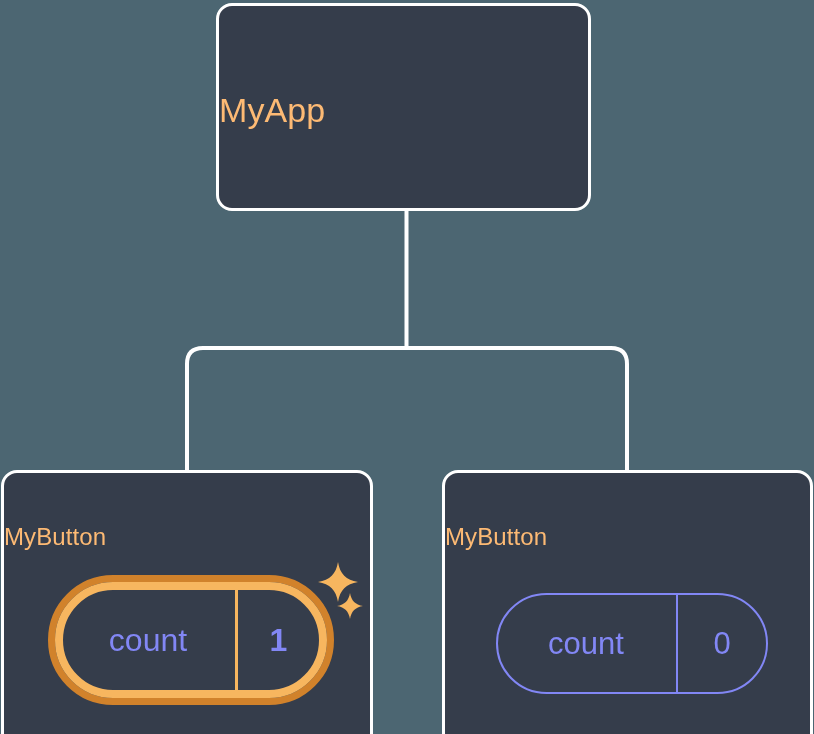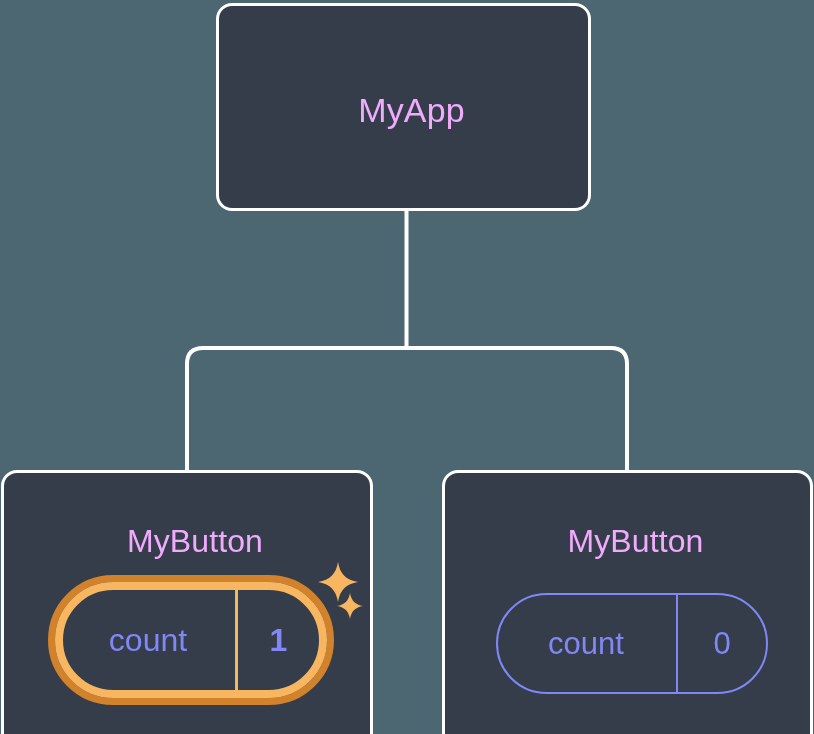--- a/index.html
+++ b/index.html
@@ -53,34 +53,34 @@
   }
   #child-card-right {
     left: 442px;
     top: 470px;
     width: 371px;
     height: 290px;
   }
 
   .node-title {
     position: absolute;
-    left: 8px;
+    left: 0;
     width: 100%;
-    text-align: center;
-    color: #f0abfc;
+    text-align: left;
+    color: #fdba74;
     font-weight: 400;
     letter-spacing: 0.1px;
   }
   #root-card .node-title {
     top: 85px;
     font-size: 34px;
   }
   .child .node-title {
     top: 50px;
-    font-size: 32px;
+    font-size: 24px;
   }
 
   
   .state-pill {
     position: absolute;
     box-sizing: border-box;
     display: flex;
     align-items: stretch;
   }
   .pill-plain {

